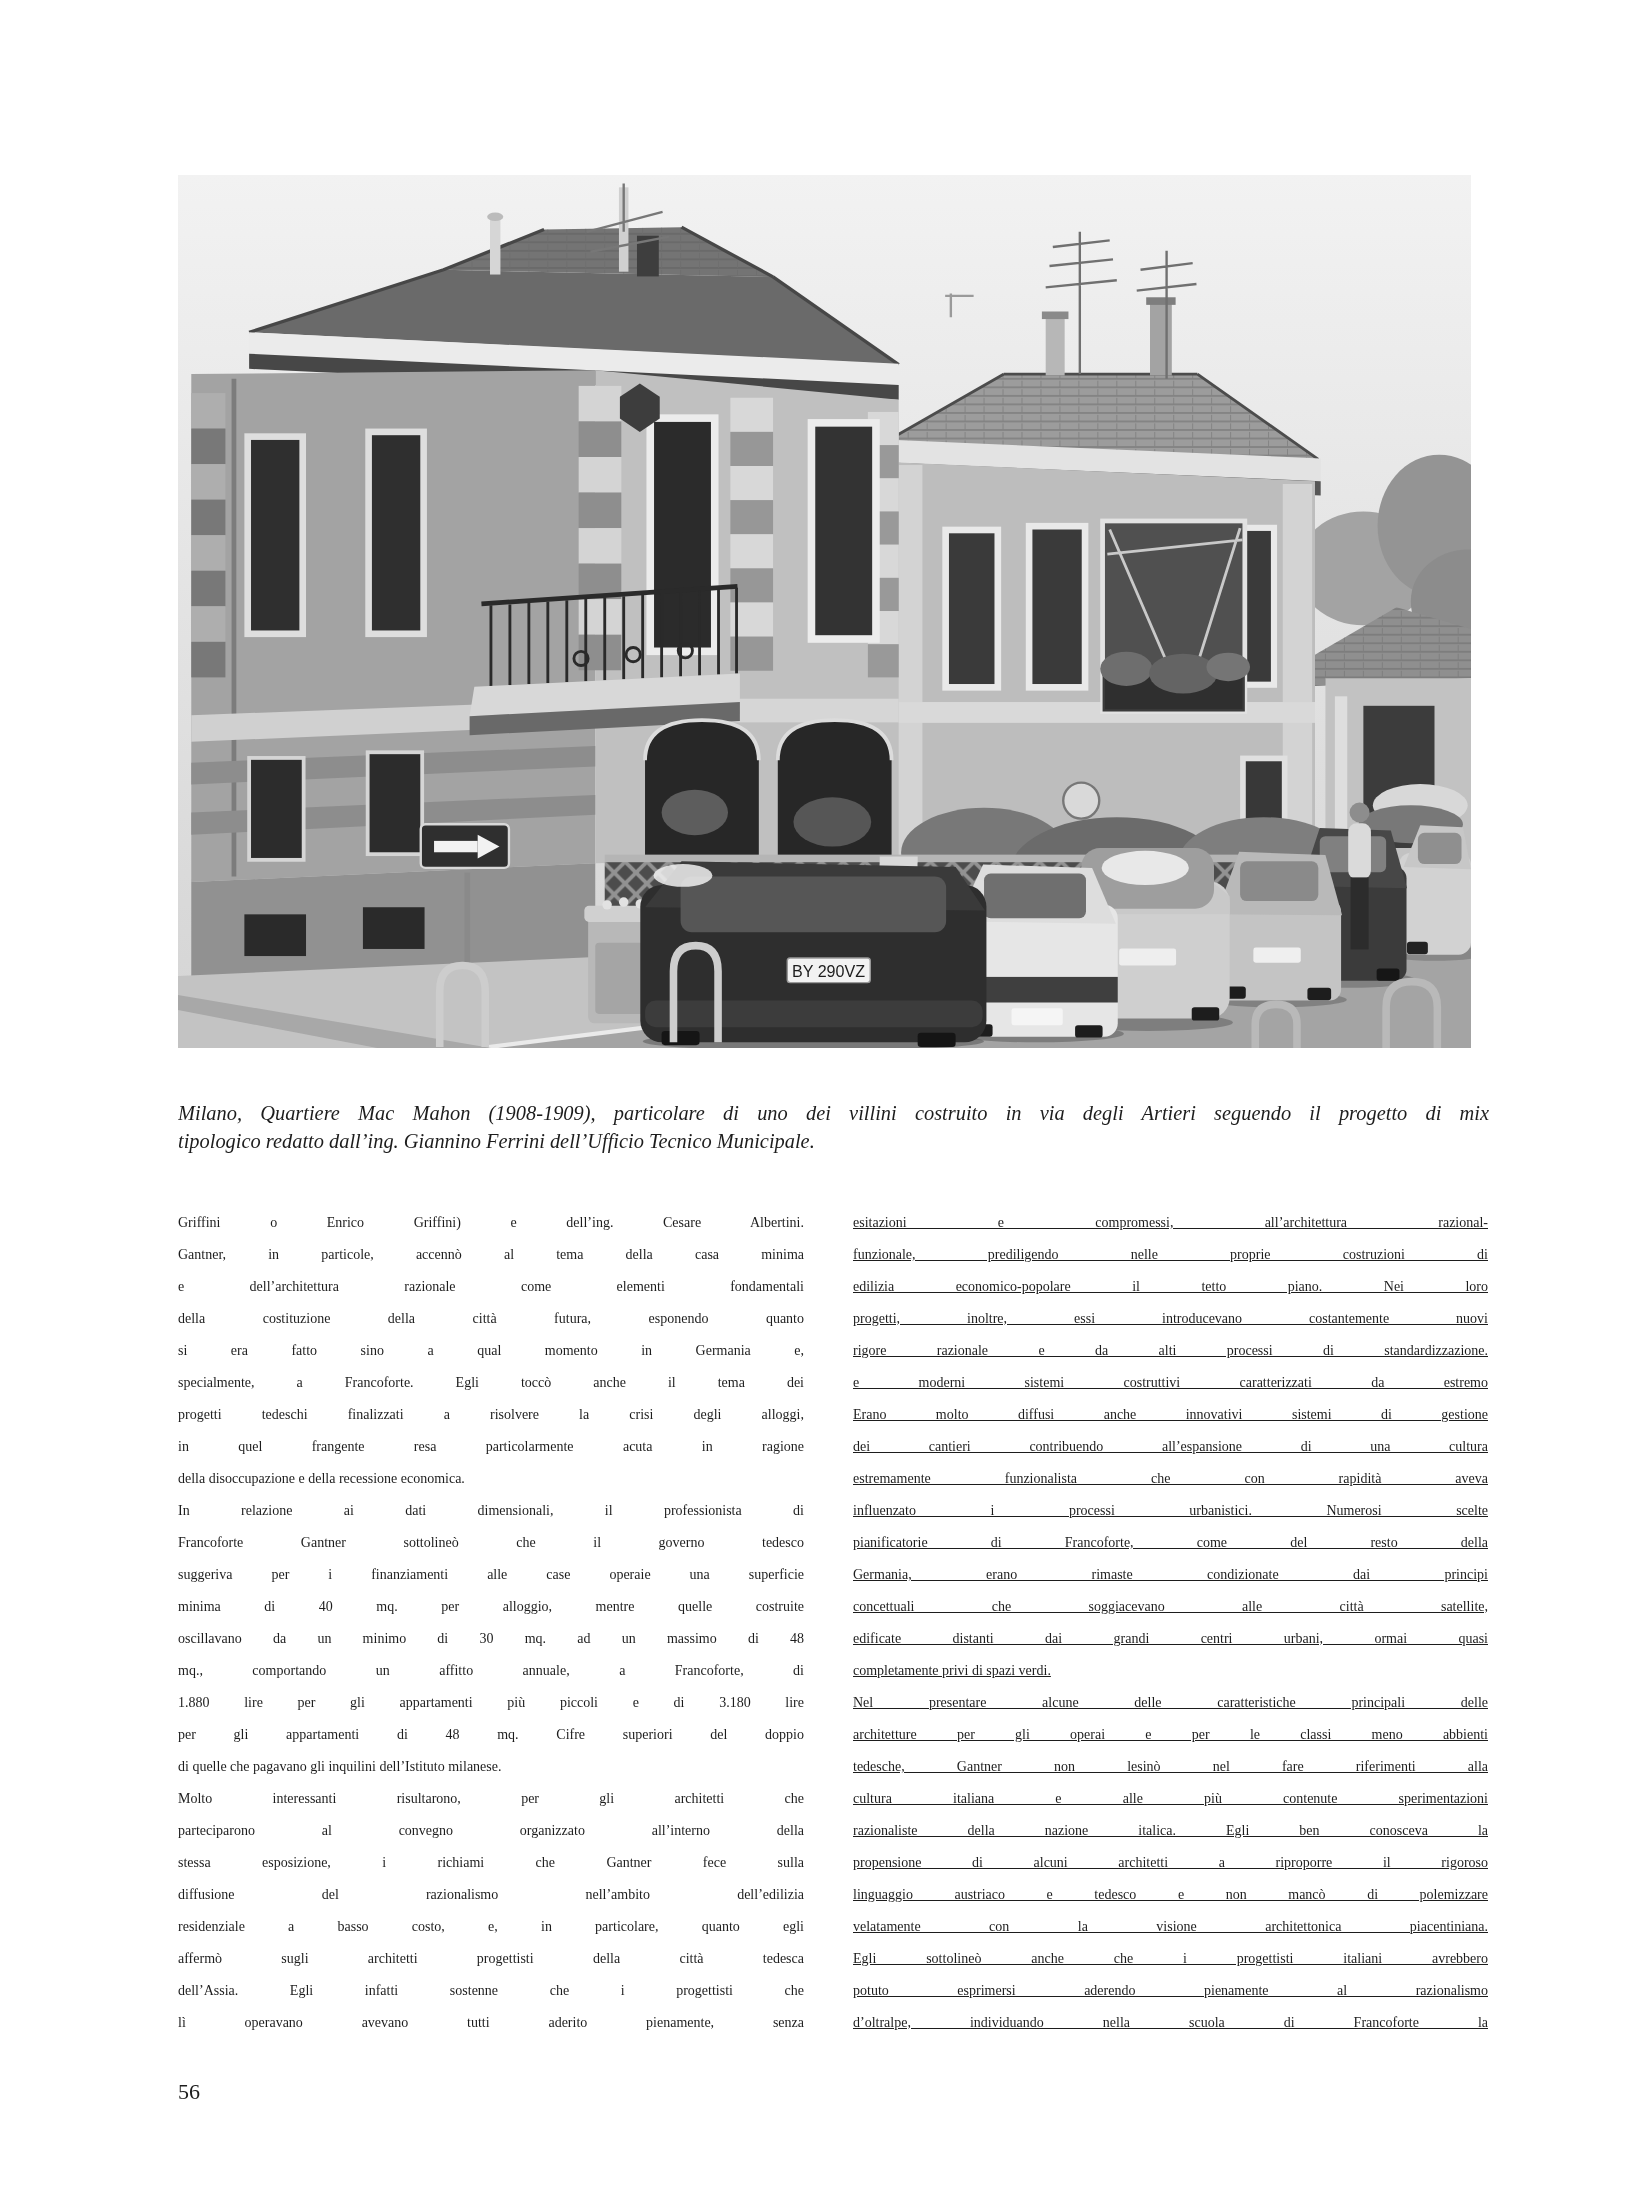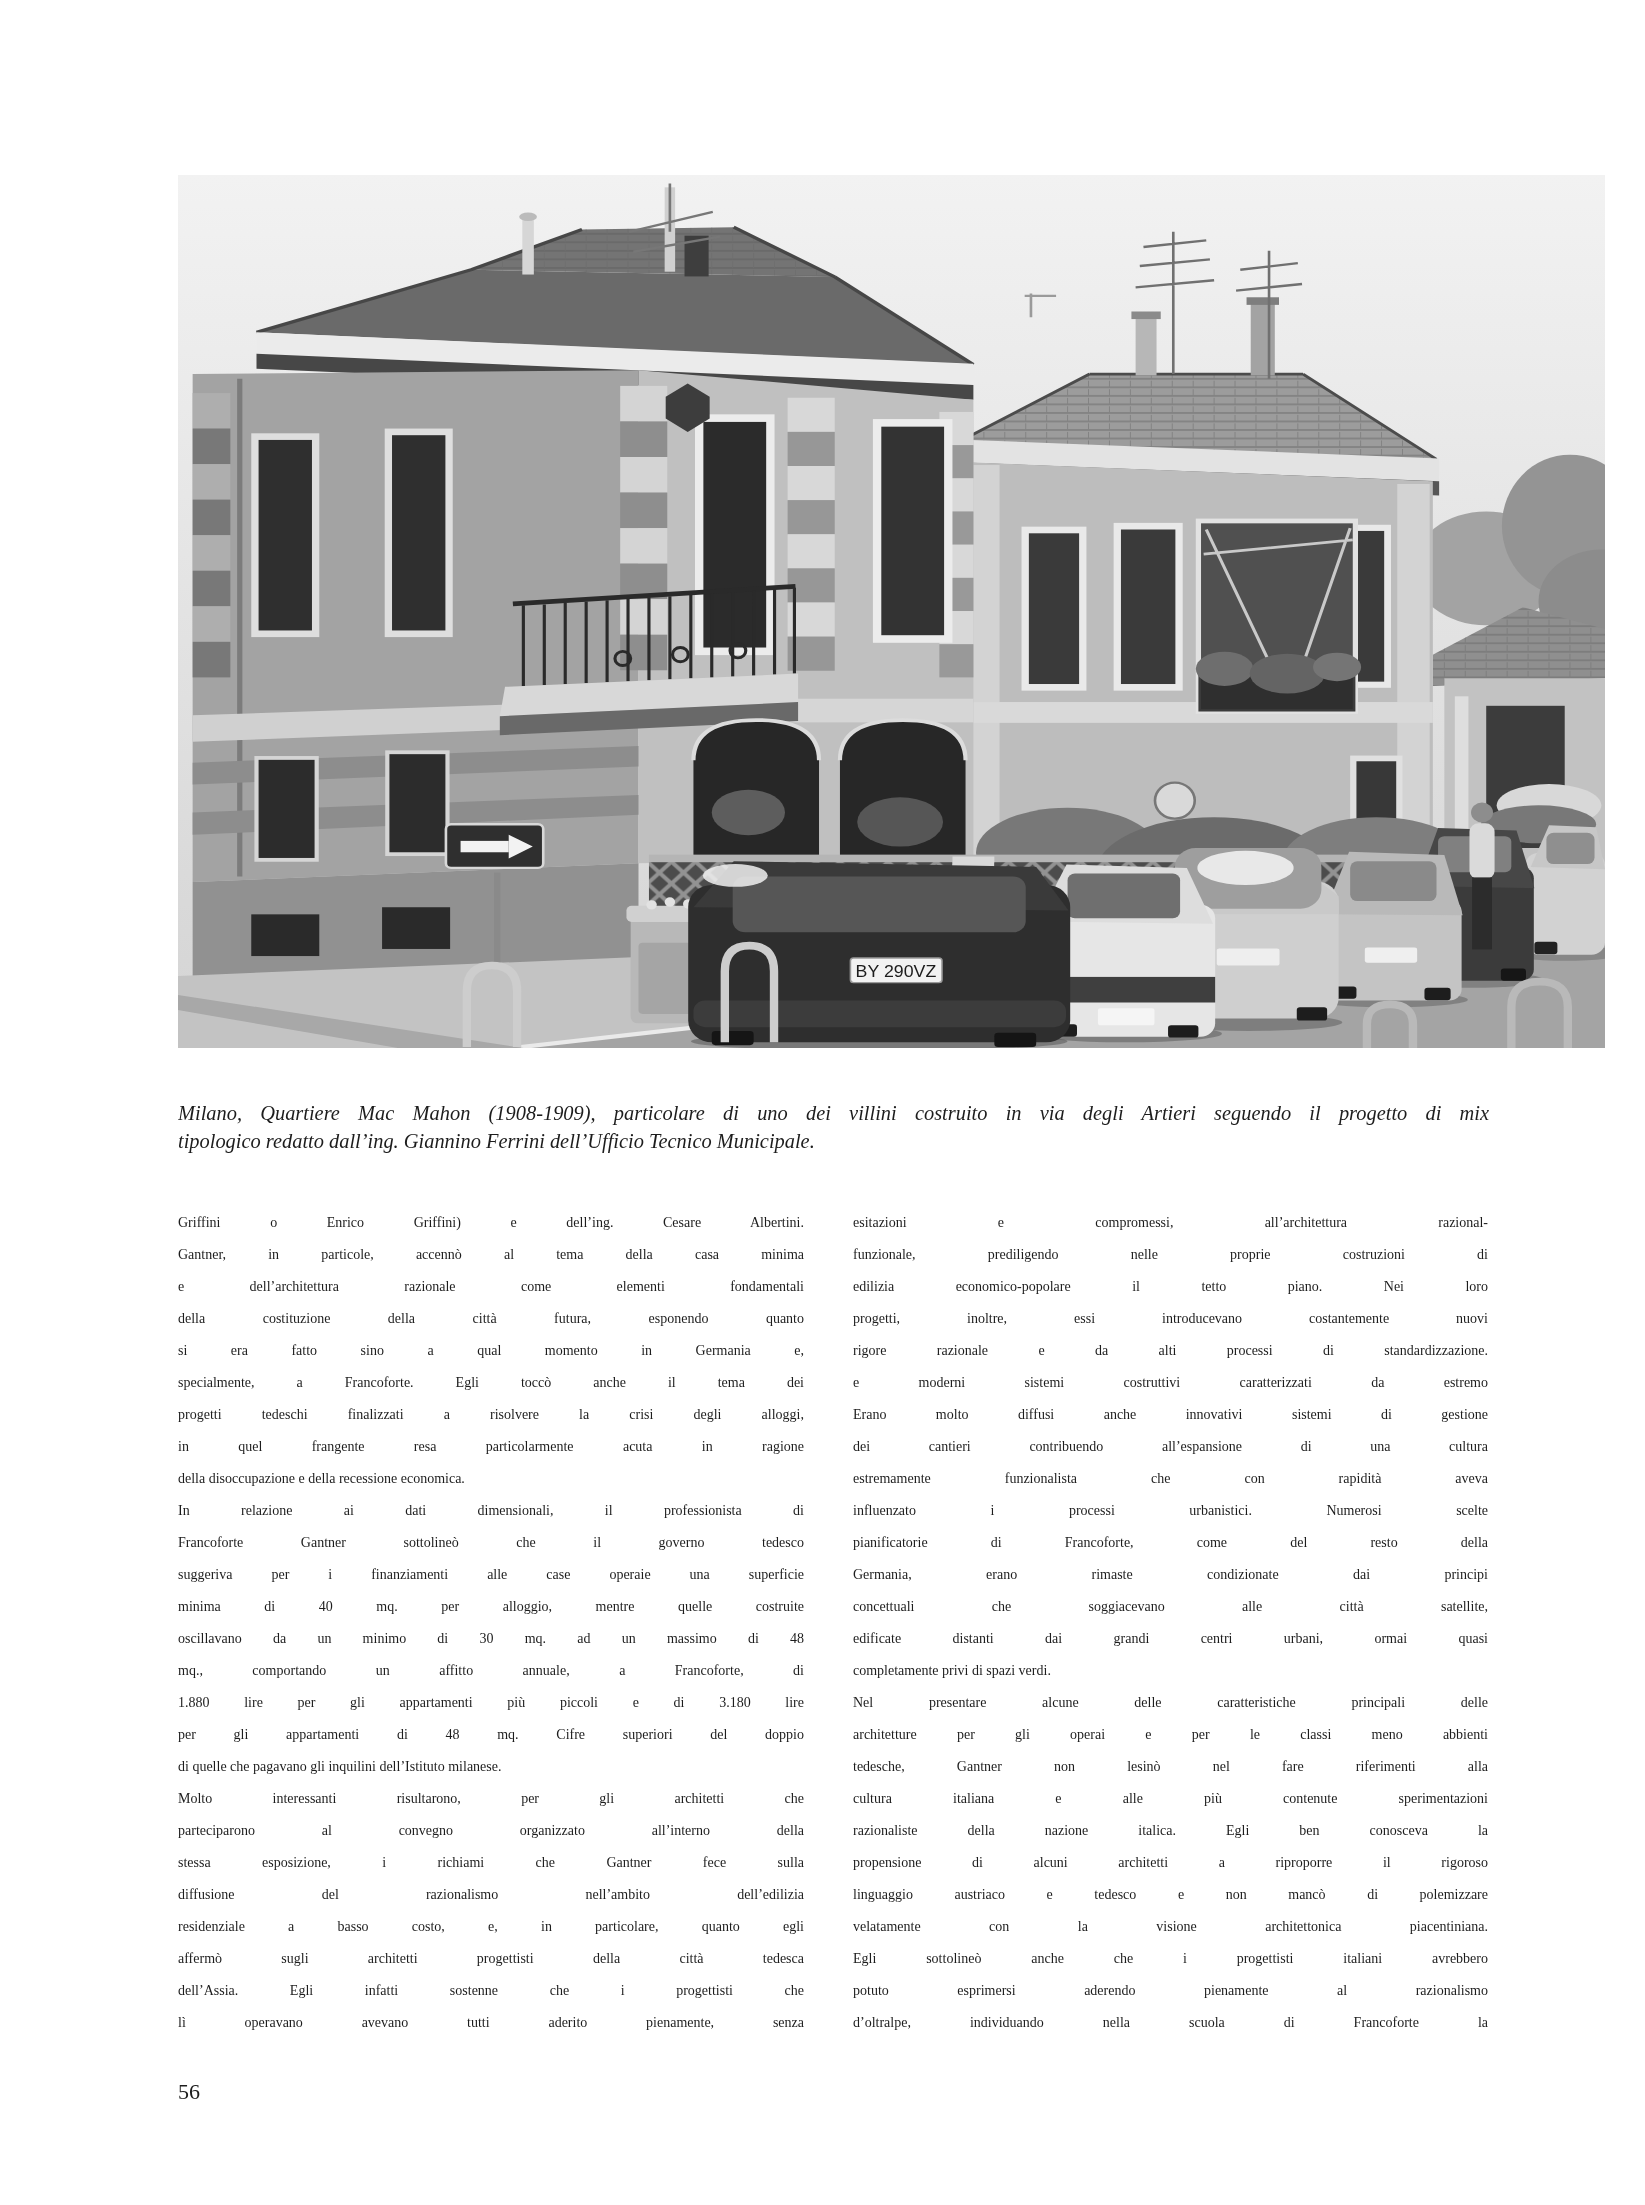--- a/index.html
+++ b/index.html
@@ -1,23 +1,23 @@
 <!DOCTYPE html>
 <html style="font-size:7.6px"><head>
 <meta charset="utf-8">
 <style>
   html,body{margin:0;padding:0;background:#ffffff;}
   .page{position:relative;width:1645px;height:2205px;background:#ffffff;overflow:hidden;
         font-family:"Liberation Serif","DejaVu Serif",serif;color:#1d1d1d;}
-  .photo{position:absolute;left:178px;top:175px;width:1427px;height:873px;margin:0;}
+  .photo{position:absolute;left:178px;top:175px;width:1293px;height:873px;margin:0;}
   .photo svg{display:block;width:100%;height:100%;}
   .caption{position:absolute;left:178px;top:1100px;width:1311px;font-size:20.4px;line-height:27.5px;font-style:italic;}
   .col{position:absolute;top:1207px;font-size:14px;}
   .col-left{left:178px;width:626px;}
-  .col-right{left:853px;width:635px;}
+  .col-right{left:853px;width:635px;text-decoration:underline;}
   .line{height:32px;line-height:32px;text-align:justify;text-align-last:left;
         overflow:hidden;white-space:normal;}
   .line.just{text-align-last:justify;}
   .cap-line{height:27.5px;line-height:27.5px;}
   .pageno{position:absolute;left:178px;top:2079px;font-size:22px;}
 </style>
 </head>
 <body>
 
 <div class="page">

